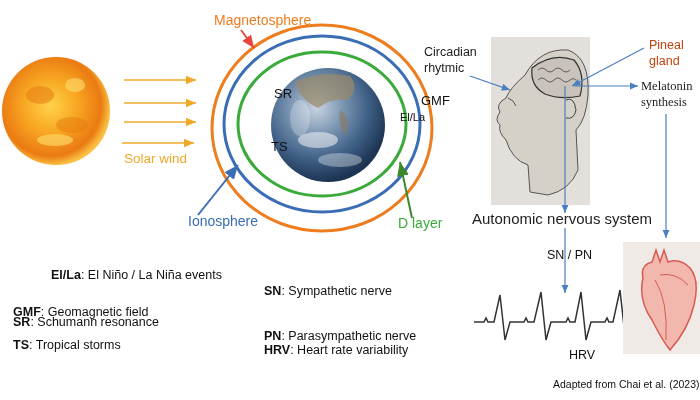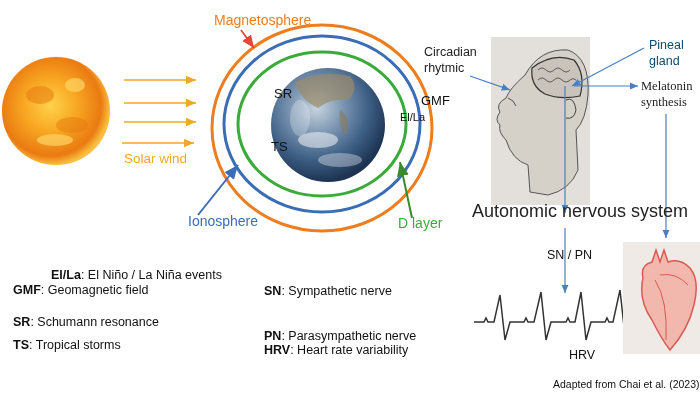--- a/index.html
+++ b/index.html
@@ -120,36 +120,36 @@
 <div class="lbl bold" style="left:382px; top:215px; font-size:14px; color:#3aab3a;">D layer</div>
 <div class="lbl bold" style="left:258px; top:86px; font-size:13px; color:#111;">SR</div>
 <div class="lbl bold" style="left:255px; top:139px; font-size:13px; color:#111;">TS</div>
 <div class="lbl bold" style="left:405px; top:93px; font-size:13px; color:#111;">GMF</div>
 <div class="lbl bold" style="left:384px; top:111px; font-size:11px; color:#111;">El/La</div>
 
 <div class="lbl" style="left:424px; top:44px; font-size:12.5px; color:#222; line-height:16px;">
   <div>Circadian</div>
   <div>rhytmic</div>
 </div>
-<div class="lbl" style="left:649px; top:37px; font-size:12.5px; color:#0c4a6e; line-height:16px;">
+<div class="lbl" style="left:649px; top:37px; font-size:12.5px; color:#c2410c; line-height:16px;">
   <div>Pineal</div>
   <div>gland</div>
 </div>
 <div class="lbl" style="left:641px; top:78px; font-size:12.5px; color:#222; line-height:16px;font-family:Liberation Serif, serif;">
   <div>Melatonin</div>
   <div>synthesis</div>
 </div>
-<div class="lbl" style="left:472px; top:201px; font-size:18px; color:#222;">Autonomic nervous system</div>
+<div class="lbl" style="left:472px; top:210px; font-size:15px; color:#222;">Autonomic nervous system</div>
 
 <div class="lbl bold" style="left:531px; top:248px; font-size:12.5px; color:#111;">SN / PN</div>
 <div class="lbl bold" style="left:553px; top:348px; font-size:12.5px; color:#111;">HRV</div>
 
 <div>
   <div class="legend-line" style="left:13px; top:268px;padding-left:38px;"><b>El/La</b><span>: El Niño / La Niña events</span></div>
-  <div class="legend-line" style="left:13px; top:283px;"><b>GMF</b><span>: Geomagnetic field</span></div>
+  <div class="legend-line" style="left:13px; top:305px;"><b>GMF</b><span>: Geomagnetic field</span></div>
   <div class="legend-line" style="left:13px; top:315px;"><b>SR</b><span>: Schumann resonance</span></div>
   <div class="legend-line" style="left:13px; top:338px;"><b>TS</b><span>: Tropical storms</span></div>
 </div>
 
 <div>
   <div class="legend-line" style="left:264px; top:284px;"><b>SN</b><span>: Sympathetic nerve</span></div>
   <div class="legend-line" style="left:264px; top:329px;"><b>PN</b><span>: Parasympathetic nerve</span></div>
   <div class="legend-line" style="left:264px; top:343px;"><b>HRV</b><span>: Heart rate variability</span></div>
 </div>
 

